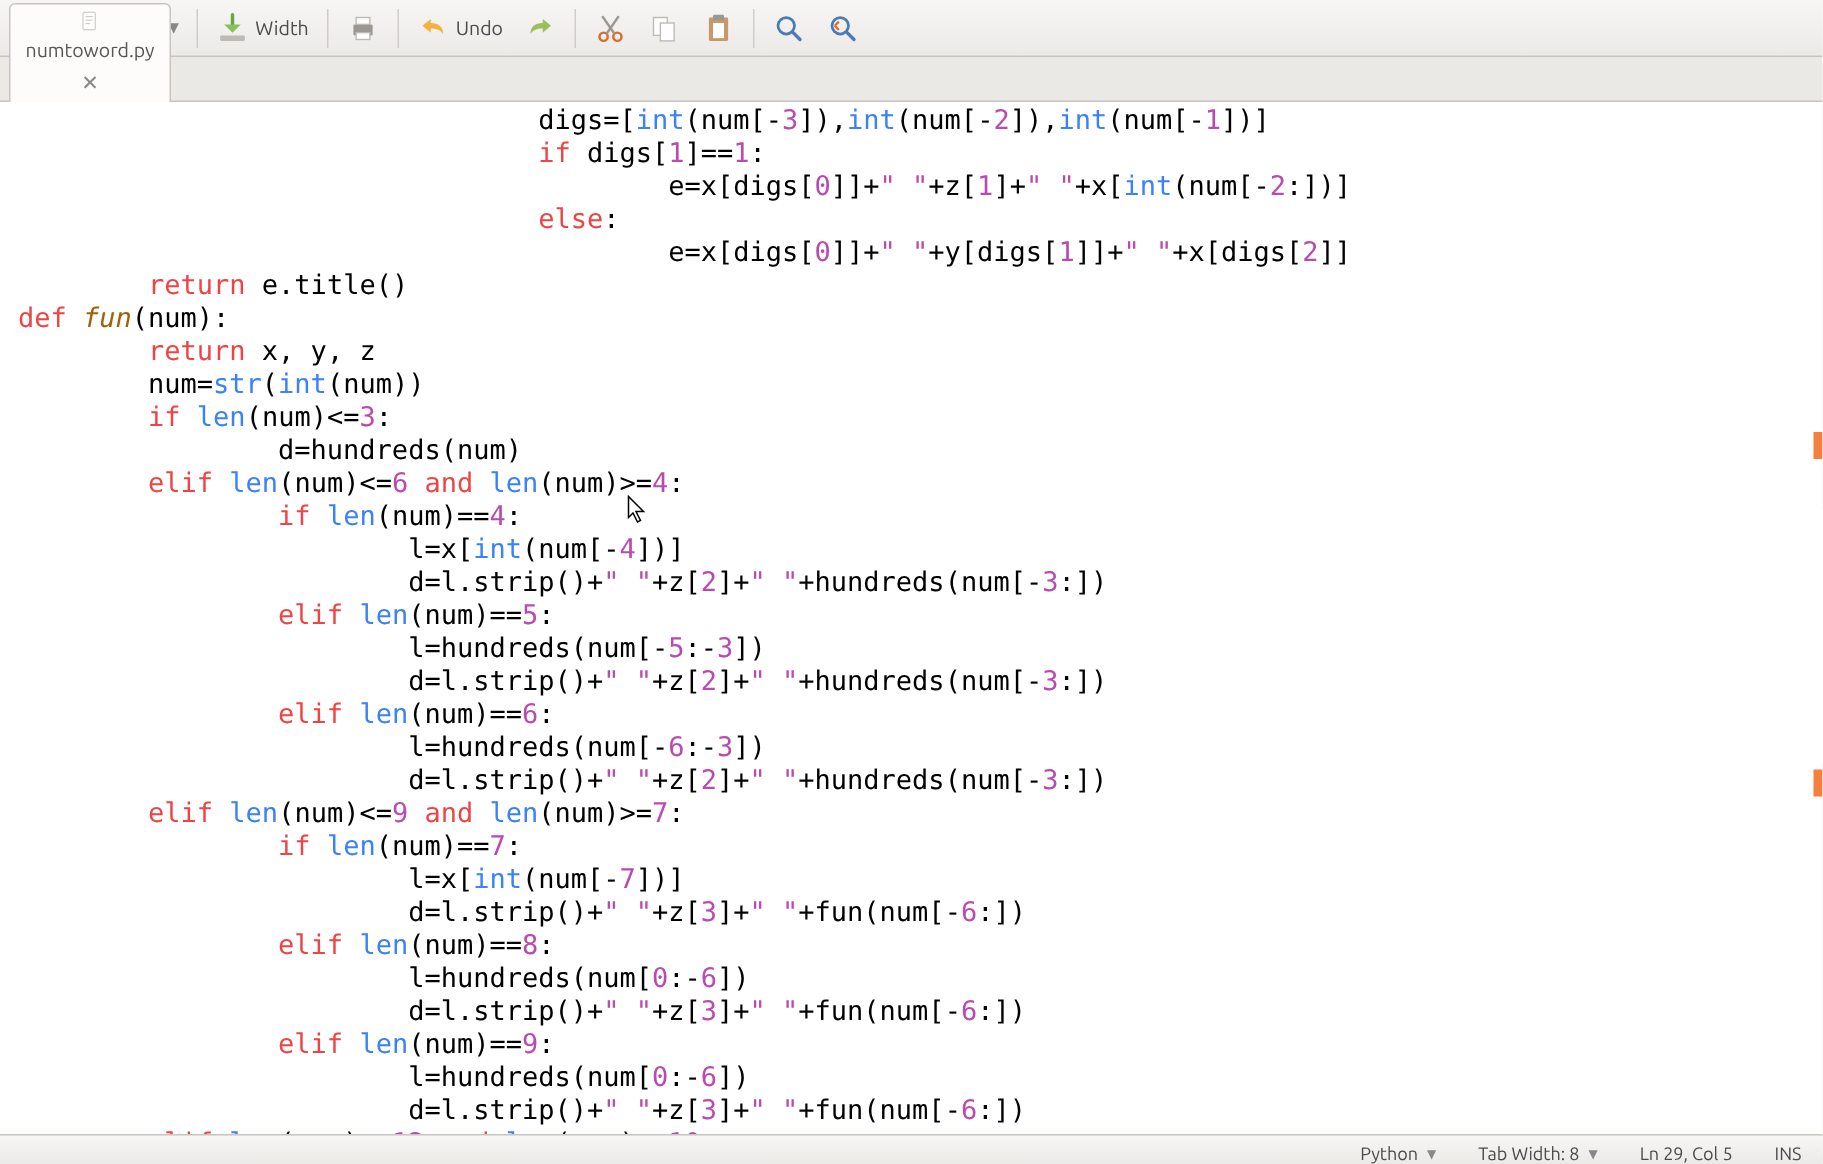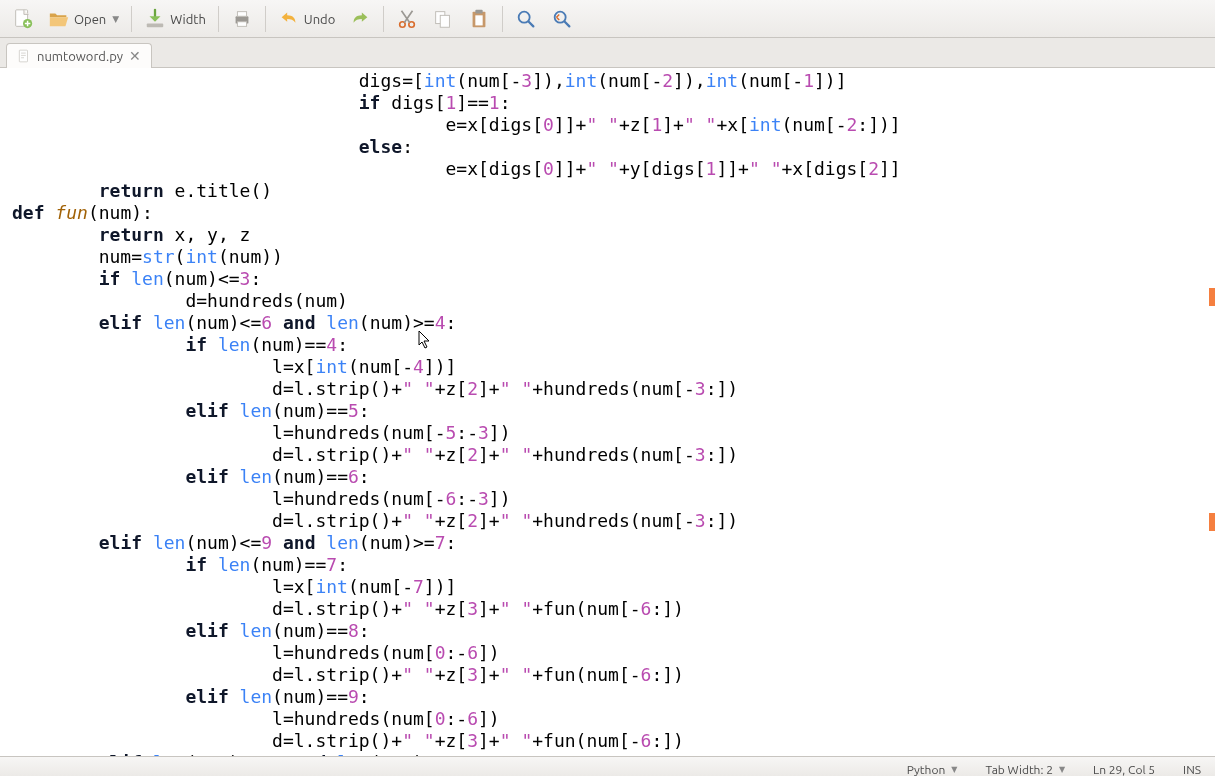--- a/index.html
+++ b/index.html
@@ -6,28 +6,28 @@
   html, body { width: 1215px; height: 776px; overflow: hidden; font-family: "Ubuntu", "DejaVu Sans", sans-serif; font-size: 13px; background: #f2f1f0; color: #3c3c3c; }
   
   .toolbar { height: 38px; display: flex; align-items: center; gap: 2px; padding: 4px 6px; background: linear-gradient(#f7f6f5, #eceae7); border-bottom: 1px solid #c8c5c0; }
   .tbbtn { display: flex; align-items: center; gap: 4px; padding: 3px 6px; border-radius: 3px; cursor: pointer; justify-content: center; }
   .tbbtn svg { width: 22px; height: 22px; }
   .tbbtn-label { font-size: 13px; color: #4a4a4a; }
   .tsep { width: 1px; height: 26px; background: #d0cdc9; margin: 0 4px; }
   .dropdown-arrow { font-size: 9px; color: #888; margin-left: 2px; }
   
   .tabbar { height: 30px; background: #ebe9e6; border-bottom: 1px solid #c8c5c0; display: flex; align-items: flex-end; padding-left: 6px; }
-  .tab { display: flex; align-items: center; gap: 6px; background: #fdfcfb; border: 1px solid #c8c5c0; border-bottom: none; border-top-left-radius: 4px; border-top-right-radius: 4px; padding: 4px 10px; font-size: 13px; color: #555; position: relative; top: 1px; }
+  .tab { display: flex; align-items: center; gap: 6px; background: #fdfcfb; border: 1px solid #c8c5c0; border-bottom: none; border-top-left-radius: 4px; border-top-right-radius: 4px; padding: 4px 10px; font-size: 13px; color: #555; position: relative; top: 1px; flex-direction: column; }
   .tab svg.doc { width: 14px; height: 14px; }
   .tab .close { color: #888; font-weight: bold; cursor: pointer; font-size: 14px; }
   
   .editor-wrap { position: relative; width: 100%; height: 688px; background: #fff; }
   .editor { width: 1206px; height: 100%; overflow: hidden; padding: 2px 0 0 12px; }
   pre.code { font-family: "DejaVu Sans Mono", "Ubuntu Mono", monospace; font-size: 18px; line-height: 22px; white-space: pre; color: #000; }
-  .kw { color: #0f172a; font-weight: bold; }     
+  .kw { color: #ef4444; font-weight: normal; }     
   .bi { color: #3b82f6; }                        
   .nm { color: #b94bb0; }                        
   .st { color: #b94bb0; }                        
   .fn { color: #a16207; font-style: italic; }
   .scrollmark { position: absolute; right: 0; width: 6px; background: #f57f3f; }
   .scrollmark.top { top: 220px; height: 18px; }
   .scrollmark.bot { top: 445px; height: 18px; }
   .cursor-img { position:absolute; left:418px; top:262px; pointer-events:none; font-size:16px; }
   
   .statusbar { position: absolute; bottom: 0; left:0; right:0; height: 20px; background: linear-gradient(#f7f6f5, #eceae7); border-top: 1px solid #c8c5c0; display: flex; align-items: flex-end; font-size: 12px; color: #4a4a4a; }
@@ -177,21 +177,21 @@
   </div>
 </div>
 
 <div class="statusbar">
   <div class="status-spacer"></div>
   <div class="status-item">
     <span>Python</span>
     <span class="dd">▼</span>
   </div>
   <div class="status-item">
-    <span>Tab Width: 2</span>
+    <span>Tab Width: 8</span>
     <span class="dd">▼</span>
   </div>
   <div class="status-item">
     <span>Ln 29, Col 5</span>
   </div>
   <div class="status-item">
     <span>INS</span>
   </div>
 </div>
 

